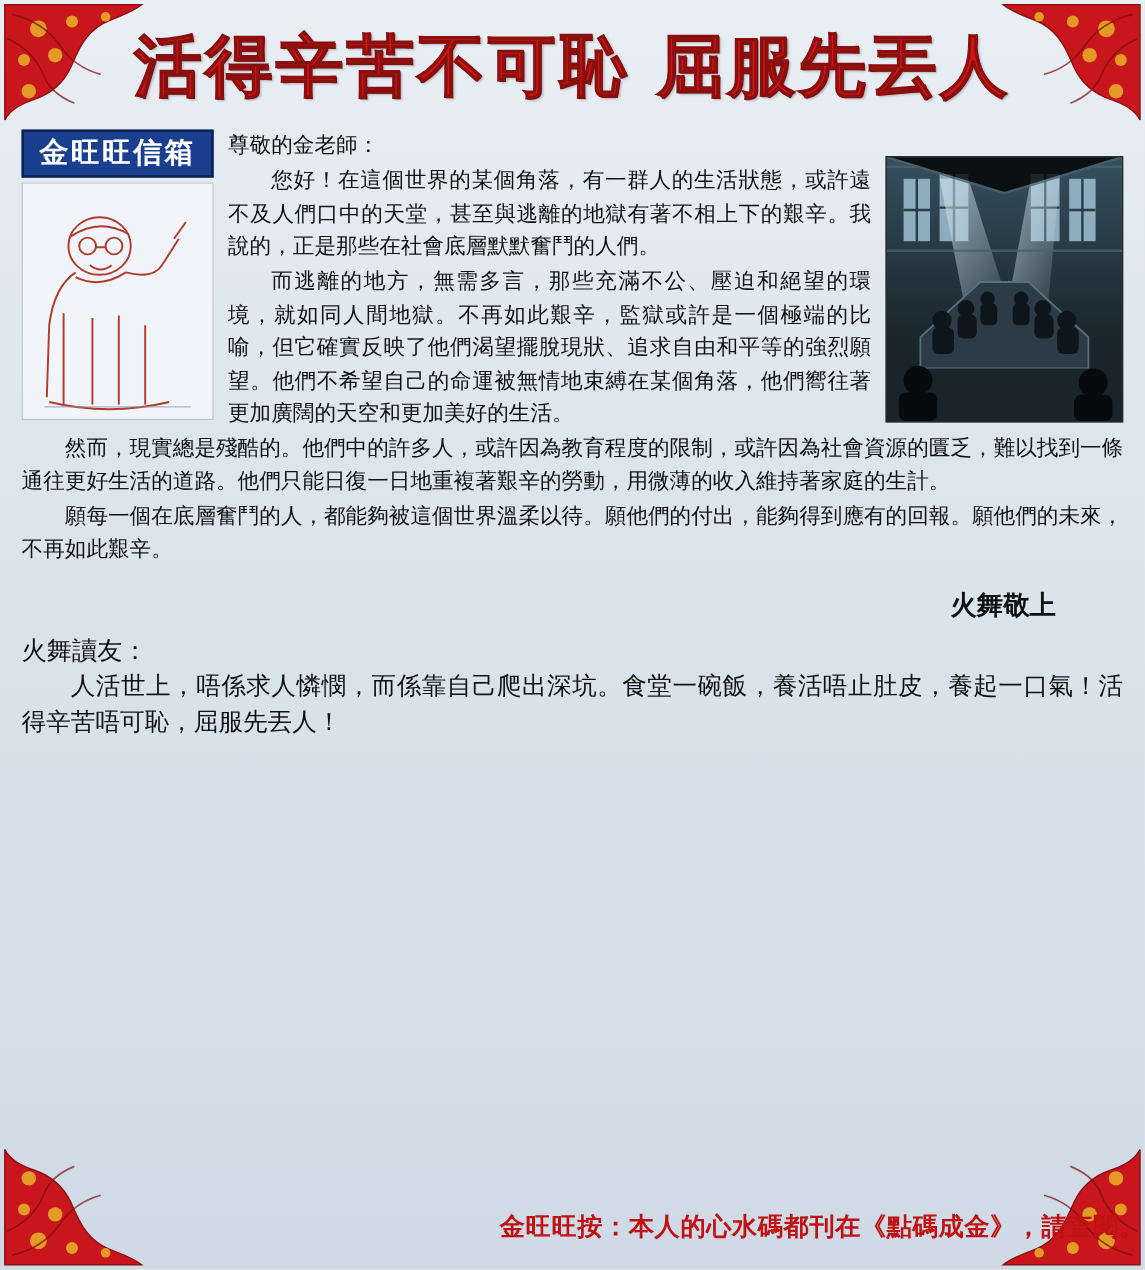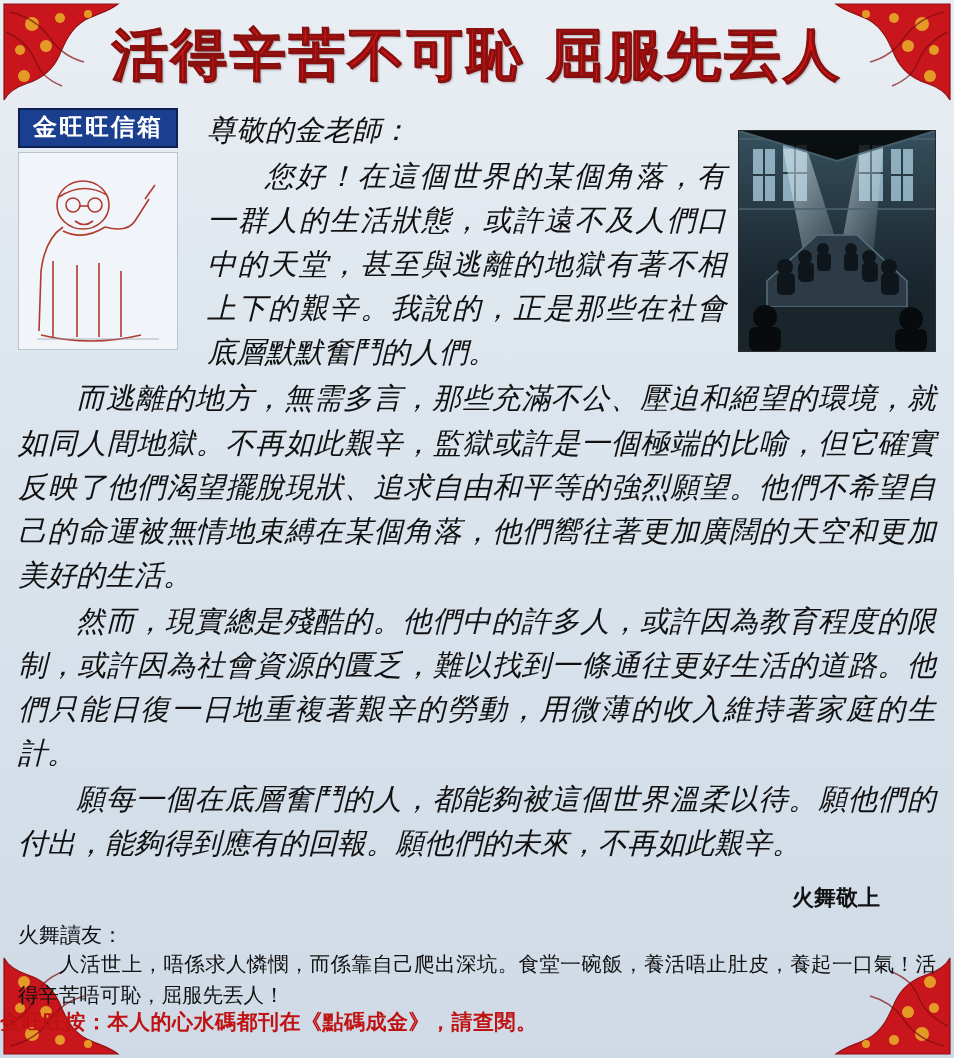--- a/index.html
+++ b/index.html
@@ -54,21 +54,21 @@
     position: absolute;
     top: 108px;
     left: 18px;
     width: 918px;
   }
 
   
   .badge-box {
     float: left;
     width: 160px;
-    margin: 0 29px 4px 0;
+    margin: 0 12px 4px 0;
   }
   .badge {
     background: #1b3f8f;
     border: 2px solid #0d2254;
     color: #ffffff;
     font-family: "DejaVu Serif", serif;
     font-weight: bold;
     font-size: 24px;
     letter-spacing: 2px;
     text-align: center;
@@ -93,25 +93,24 @@
     margin: 22px 0 6px 12px;
     border: 1px solid #2b2b2b;
     background: #1d2a33;
     position: relative;
     overflow: hidden;
   }
   .photo svg { position: absolute; left:0; top:0; }
 
   .letter {
     font-family: "DejaVu Serif", serif;
-    font-size: 29px;
+    font-size: 18px;
     line-height: 1.52;
     color: #111;
     text-align: justify;
-    font-style: italic;
   }
   .letter p { margin: 0 0 2px 0; }
   .indent { text-indent: 2em; }
 
   .signature {
     text-align: right;
     font-family: "DejaVu Serif", serif;
     font-weight: bold;
     font-size: 22px;
     margin-top: 18px;
@@ -130,21 +129,21 @@
     font-size: 20.5px;
     line-height: 1.5;
     color: #111;
     text-align: justify;
   }
   .footnote {
     position: absolute;
     left: 0;
     bottom: 22px;
     width: 954px;
-    text-align: left;
+    text-align: right;
     font-family: "DejaVu Serif", serif;
     font-weight: bold;
     font-size: 21px;
     color: #c01212;
     letter-spacing: 0.5px;
   }
   .clearfix::after { content: ""; display: block; clear: both; }
 </style>
 </head>
 <body>

